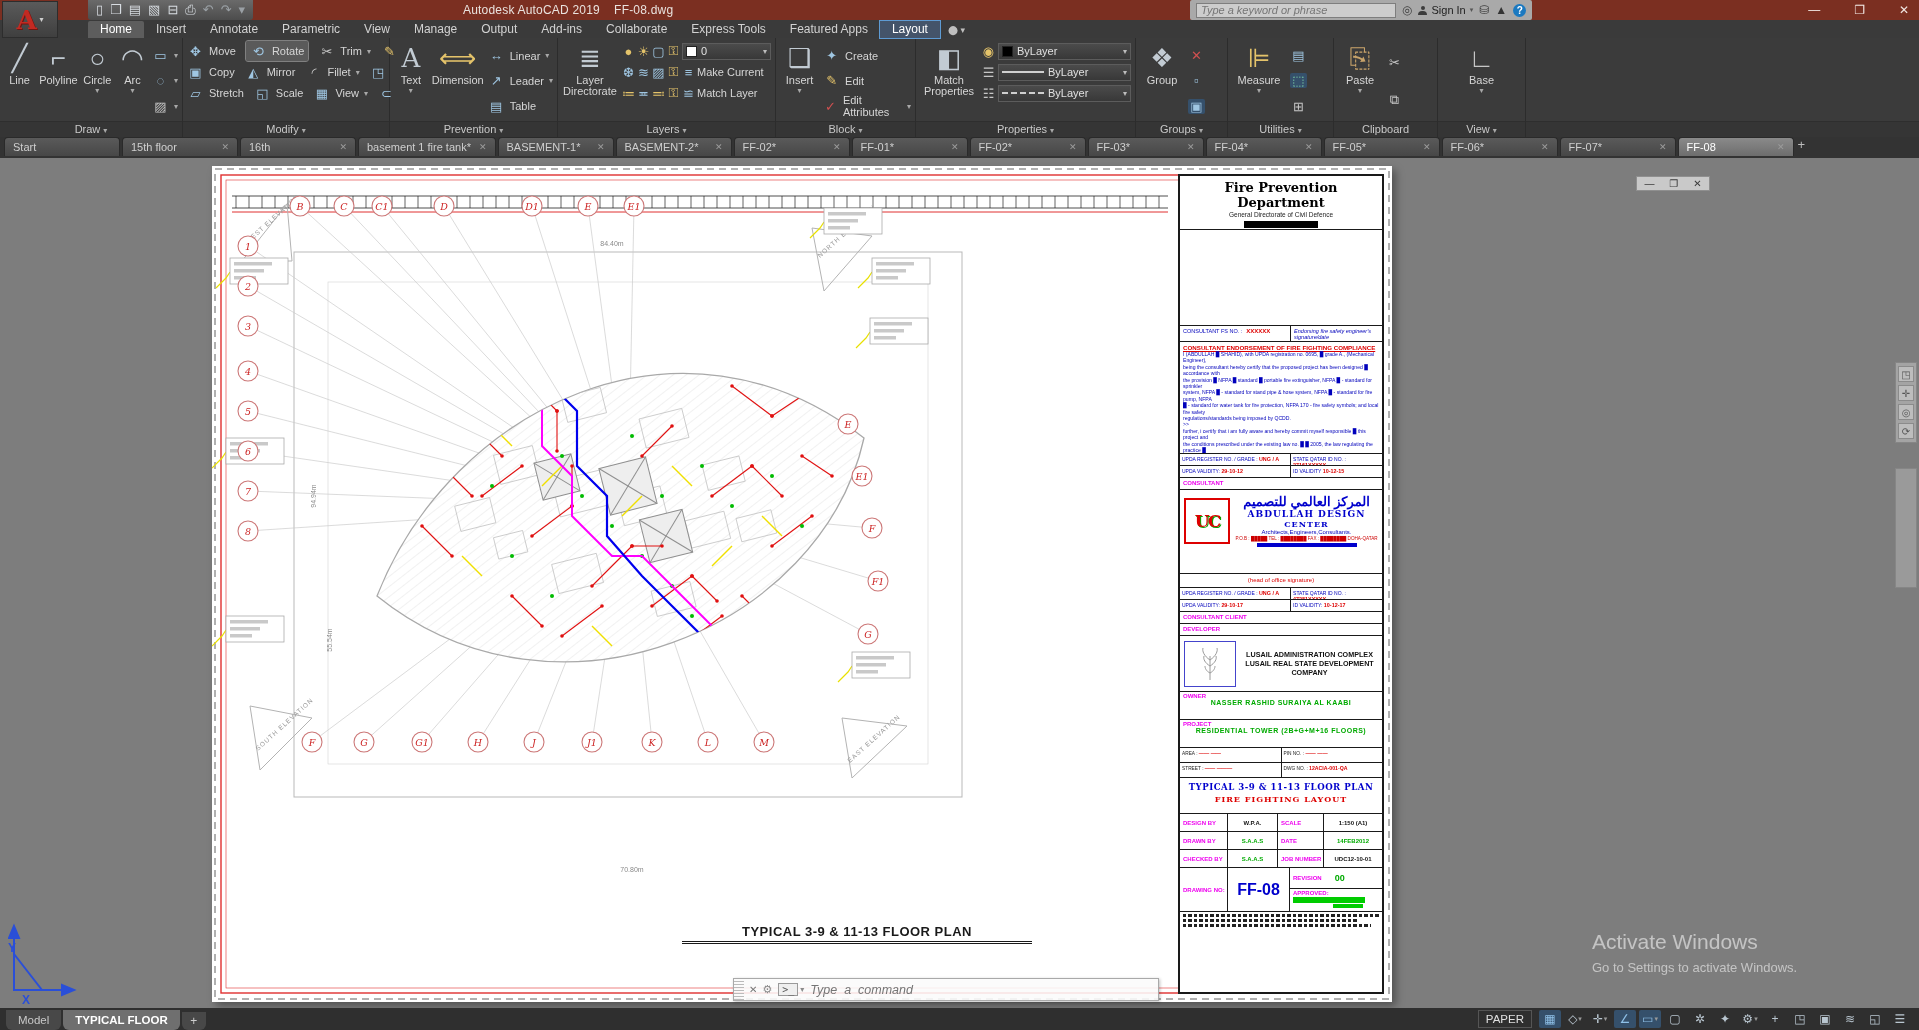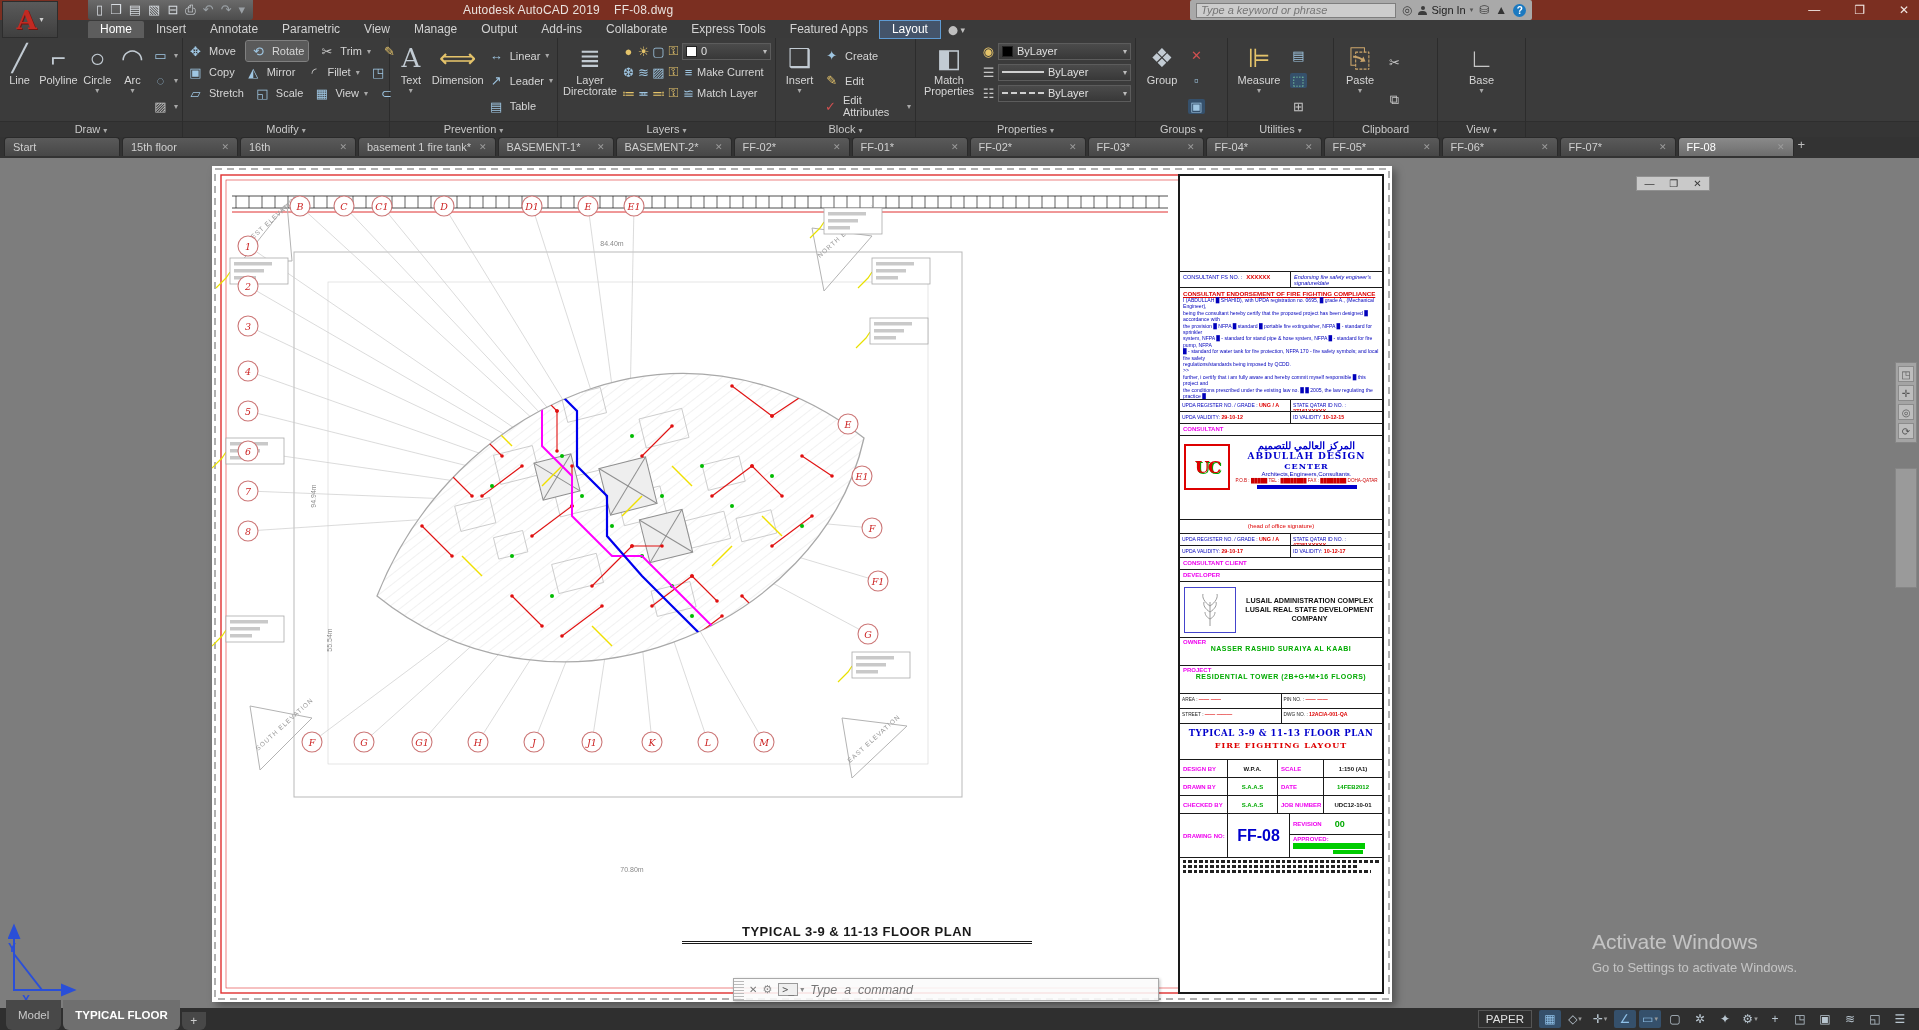--- a/index.html
+++ b/index.html
@@ -117,21 +117,21 @@
   .tb-r2 { height:12px; display:flex; font-size:5px; color:#0000bb; }
   .tb-r2 .h { padding:2px 2px; }
   .tb-r2 b { color:#dd0000; font-size:5.4px; }
   .tb-r2 .c1 { width:55%; border-right:1px solid #1a1a1a; }
   .tb-r2 .c2 { flex:1; }
   .maglab { height:12px; font-size:6px; color:#ee00ee; font-weight:bold; padding:2px 3px; }
   .tb-udc { height:84px; display:flex; padding:4px; gap:5px; }
   .udc-logo { width:46px; height:46px; border:2px solid #dd0000; display:flex; align-items:center; justify-content:center; margin-top:4px; }
   .udc-logo span { color:#dd0000; font-weight:bold; font-size:17px; letter-spacing:-2px; font-family:"DejaVu Serif",serif; text-shadow:1px 1px 0 #00aa00; }
   .udc-txt { flex:1; text-align:center; }
-  .udc-ar { color:#0000cc; font-size:10px; font-weight:bold; }
+  .udc-ar { color:#0000cc; font-size:13px; font-weight:bold; }
   .udc-nm { color:#0000cc; font-size:9px; font-weight:bold; letter-spacing:1px; font-family:"DejaVu Serif",serif; }
   .udc-ct { color:#0000cc; font-size:8px; font-weight:bold; letter-spacing:1px; font-family:"DejaVu Serif",serif; }
   .udc-sub { color:#0000bb; font-size:6px; }
   .udc-pob { color:#cc0000; font-size:4.6px; margin-top:1px; }
   .bluebar { width:100px; height:4px; background:#0000cc; margin:2px auto 0; }
   .headsign { height:14px; text-align:center; color:#dd0000; font-size:6px; padding-top:3px; }
   .tb-sraiya { height:62px; display:flex; align-items:center; padding:3px 5px; gap:6px; }
   .sr-logo { width:44px; height:50px; position:relative; }
   .sr-logo i { position:absolute; background:#111; }
   .sr-txt { flex:1; }
@@ -173,21 +173,21 @@
   .dno-rev .v { color:#00aa00; font-weight:bold; font-size:9px; margin-left:10px; }
   .dno-app { flex:1; font-size:6px; padding:1px 3px; color:#ee00ee; font-weight:bold; }
   .greenbar { width:72px; height:6px; background:#00cc00; margin-top:1px; }
   .greenbar2 { width:30px; height:4px; background:#00cc00; margin-top:1px; margin-left:40px; }
   .tb-fine { flex:1; border-bottom:none !important; padding:2px 3px; }
   .fineline { height:3px; margin-bottom:2px; background:repeating-linear-gradient(90deg,#222 0 3px,transparent 3px 5px,#222 5px 9px,transparent 9px 11px); }
 
   
   .statusbar { position:absolute; left:0; top:1008px; width:1919px; height:22px; background:#2f2f2f; z-index:50; display:flex; align-items:center; }
   .ltabs { display:flex; align-items:flex-end; height:22px; padding-left:6px; gap:2px; }
-  .ltab { height:30px; padding:0 12px; background:#484848; color:#c9c9c9; font-size:11.5px; display:flex; align-items:center; border-radius:0 0 6px 6px; }
+  .ltab { height:20px; padding:0 12px; background:#484848; color:#c9c9c9; font-size:11.5px; display:flex; align-items:center; border-radius:0 0 6px 6px; }
   .ltab.active { background:#6f6f6f; color:#ffffff; font-weight:bold; }
   .ltab-plus { height:18px; width:24px; background:#484848; color:#cfcfcf; border-radius:0 0 6px 6px; text-align:center; line-height:18px; font-size:12px; }
   .sright { margin-left:auto; display:flex; align-items:center; gap:3px; padding-right:8px; }
   .paperbtn { color:#e0e0e0; font-size:11.5px; padding:2px 7px; border:1px solid #555; margin-right:4px; }
   .sicon { width:22px; height:18px; display:flex; align-items:center; justify-content:center; color:#b9c6d0; font-size:12px; border-radius:2px; }
   .sicon.active { background:#35506b; color:#8fc1e8; }
   .sicon .dd { font-size:7px; color:#9a9a9a; margin-left:1px; }
 </style>
 </head>
 <body>
@@ -1079,20 +1079,25 @@
           <g>
             <circle cx="656" cy="468" r="10" fill="#ffffff" stroke="#cc7777" stroke-width="1.1"></circle>
             <text x="656" y="471.5" text-anchor="middle" fill="#cc2222" font-size="9.5" font-style="italic" font-family="DejaVu Serif,serif">G</text>
           </g>
         </g>
     </svg>
 
     <div class="plan-title">TYPICAL 3-9 &amp; 11-13 FLOOR PLAN</div>
 
     <div class="tblock">
+      <div class="ts tb-head">
+        <div class="h1">Fire Prevention Department</div>
+        <div class="h2">General Directorate of Civil Defence</div>
+        <div class="blackbar"></div>
+      </div>
       <div class="ts tb-empty"></div>
       <div class="ts tb-fsrow">
         <div class="c1"><span>CONSULTANT FS NO. :</span><b>XXXXXX</b></div>
         <div class="c2">Endorsing fire safety engineer's signature/date</div>
       </div>
       <div class="ts tb-endorse">
         <div class="et">CONSULTANT ENDORSEMENT OF FIRE FIGHTING COMPLIANCE</div>
         <div id="endorse-lines">
             <div class="eline">I (ABDULLAH █ SHAHID), with UPDA registration no. 0695, █ grade A., (Mechanical Engineer),</div>
             <div class="eline">being the consultant hereby certify that the proposed project has been designed █ accordance with</div>

